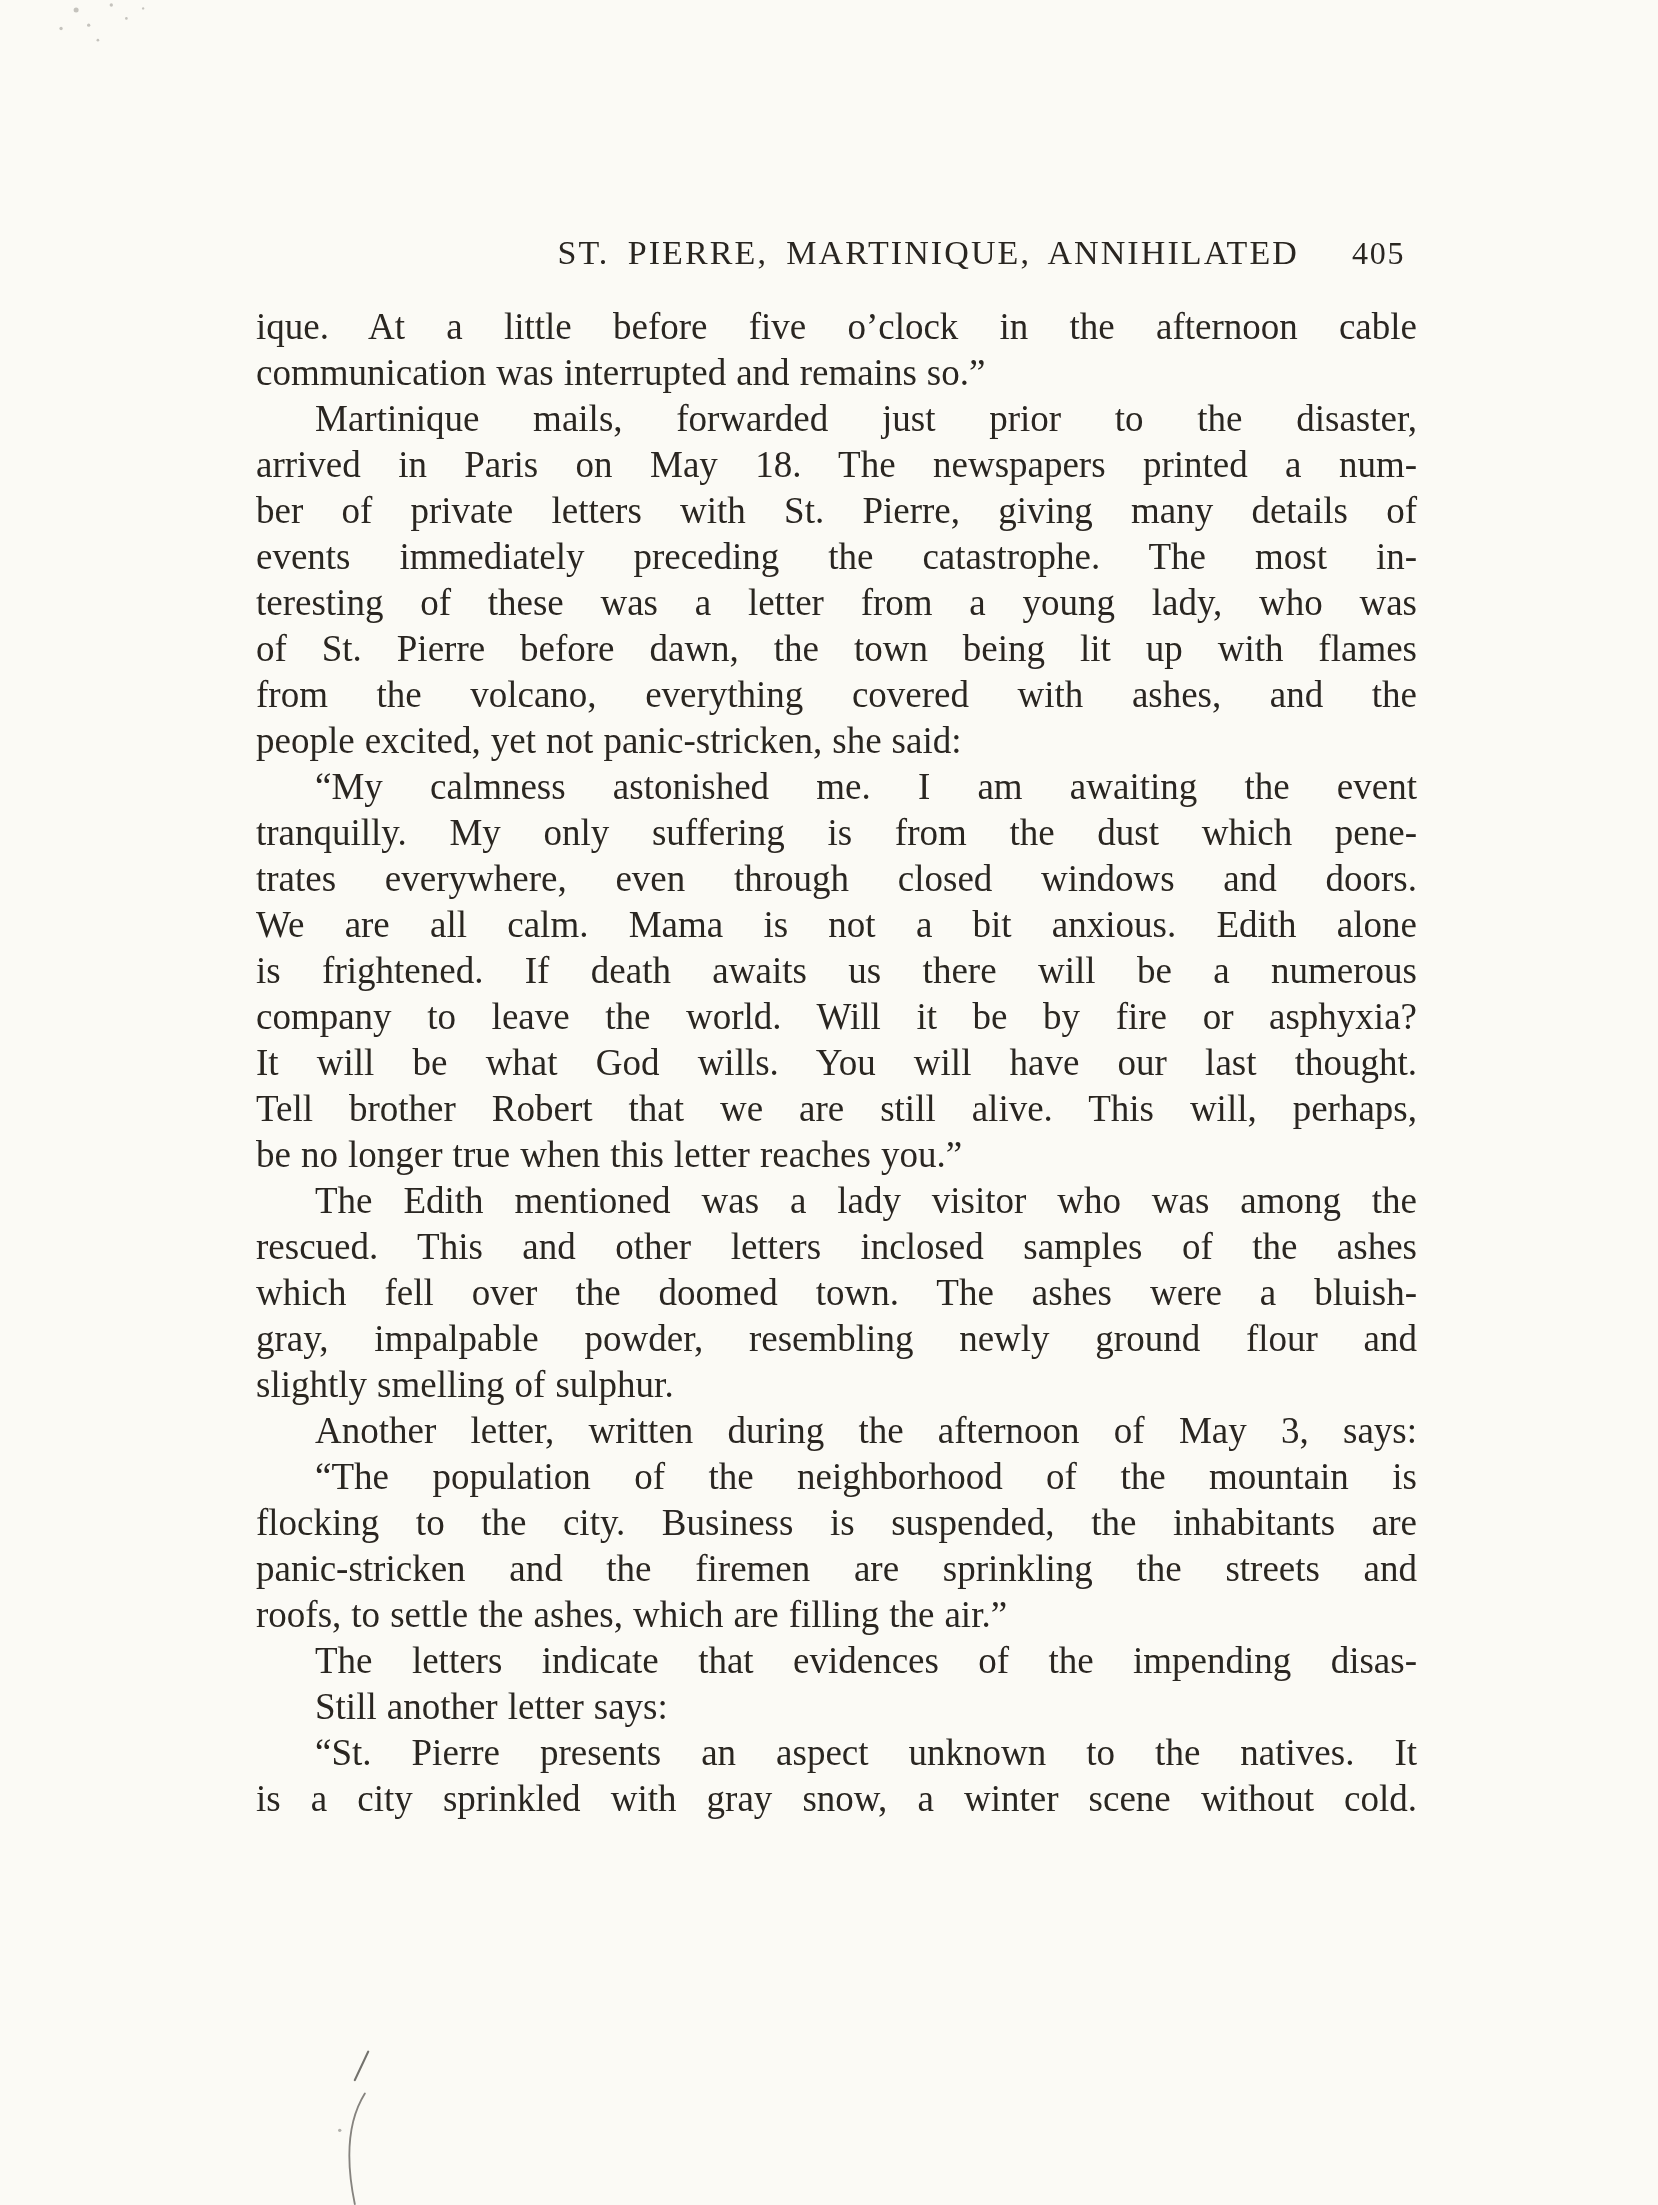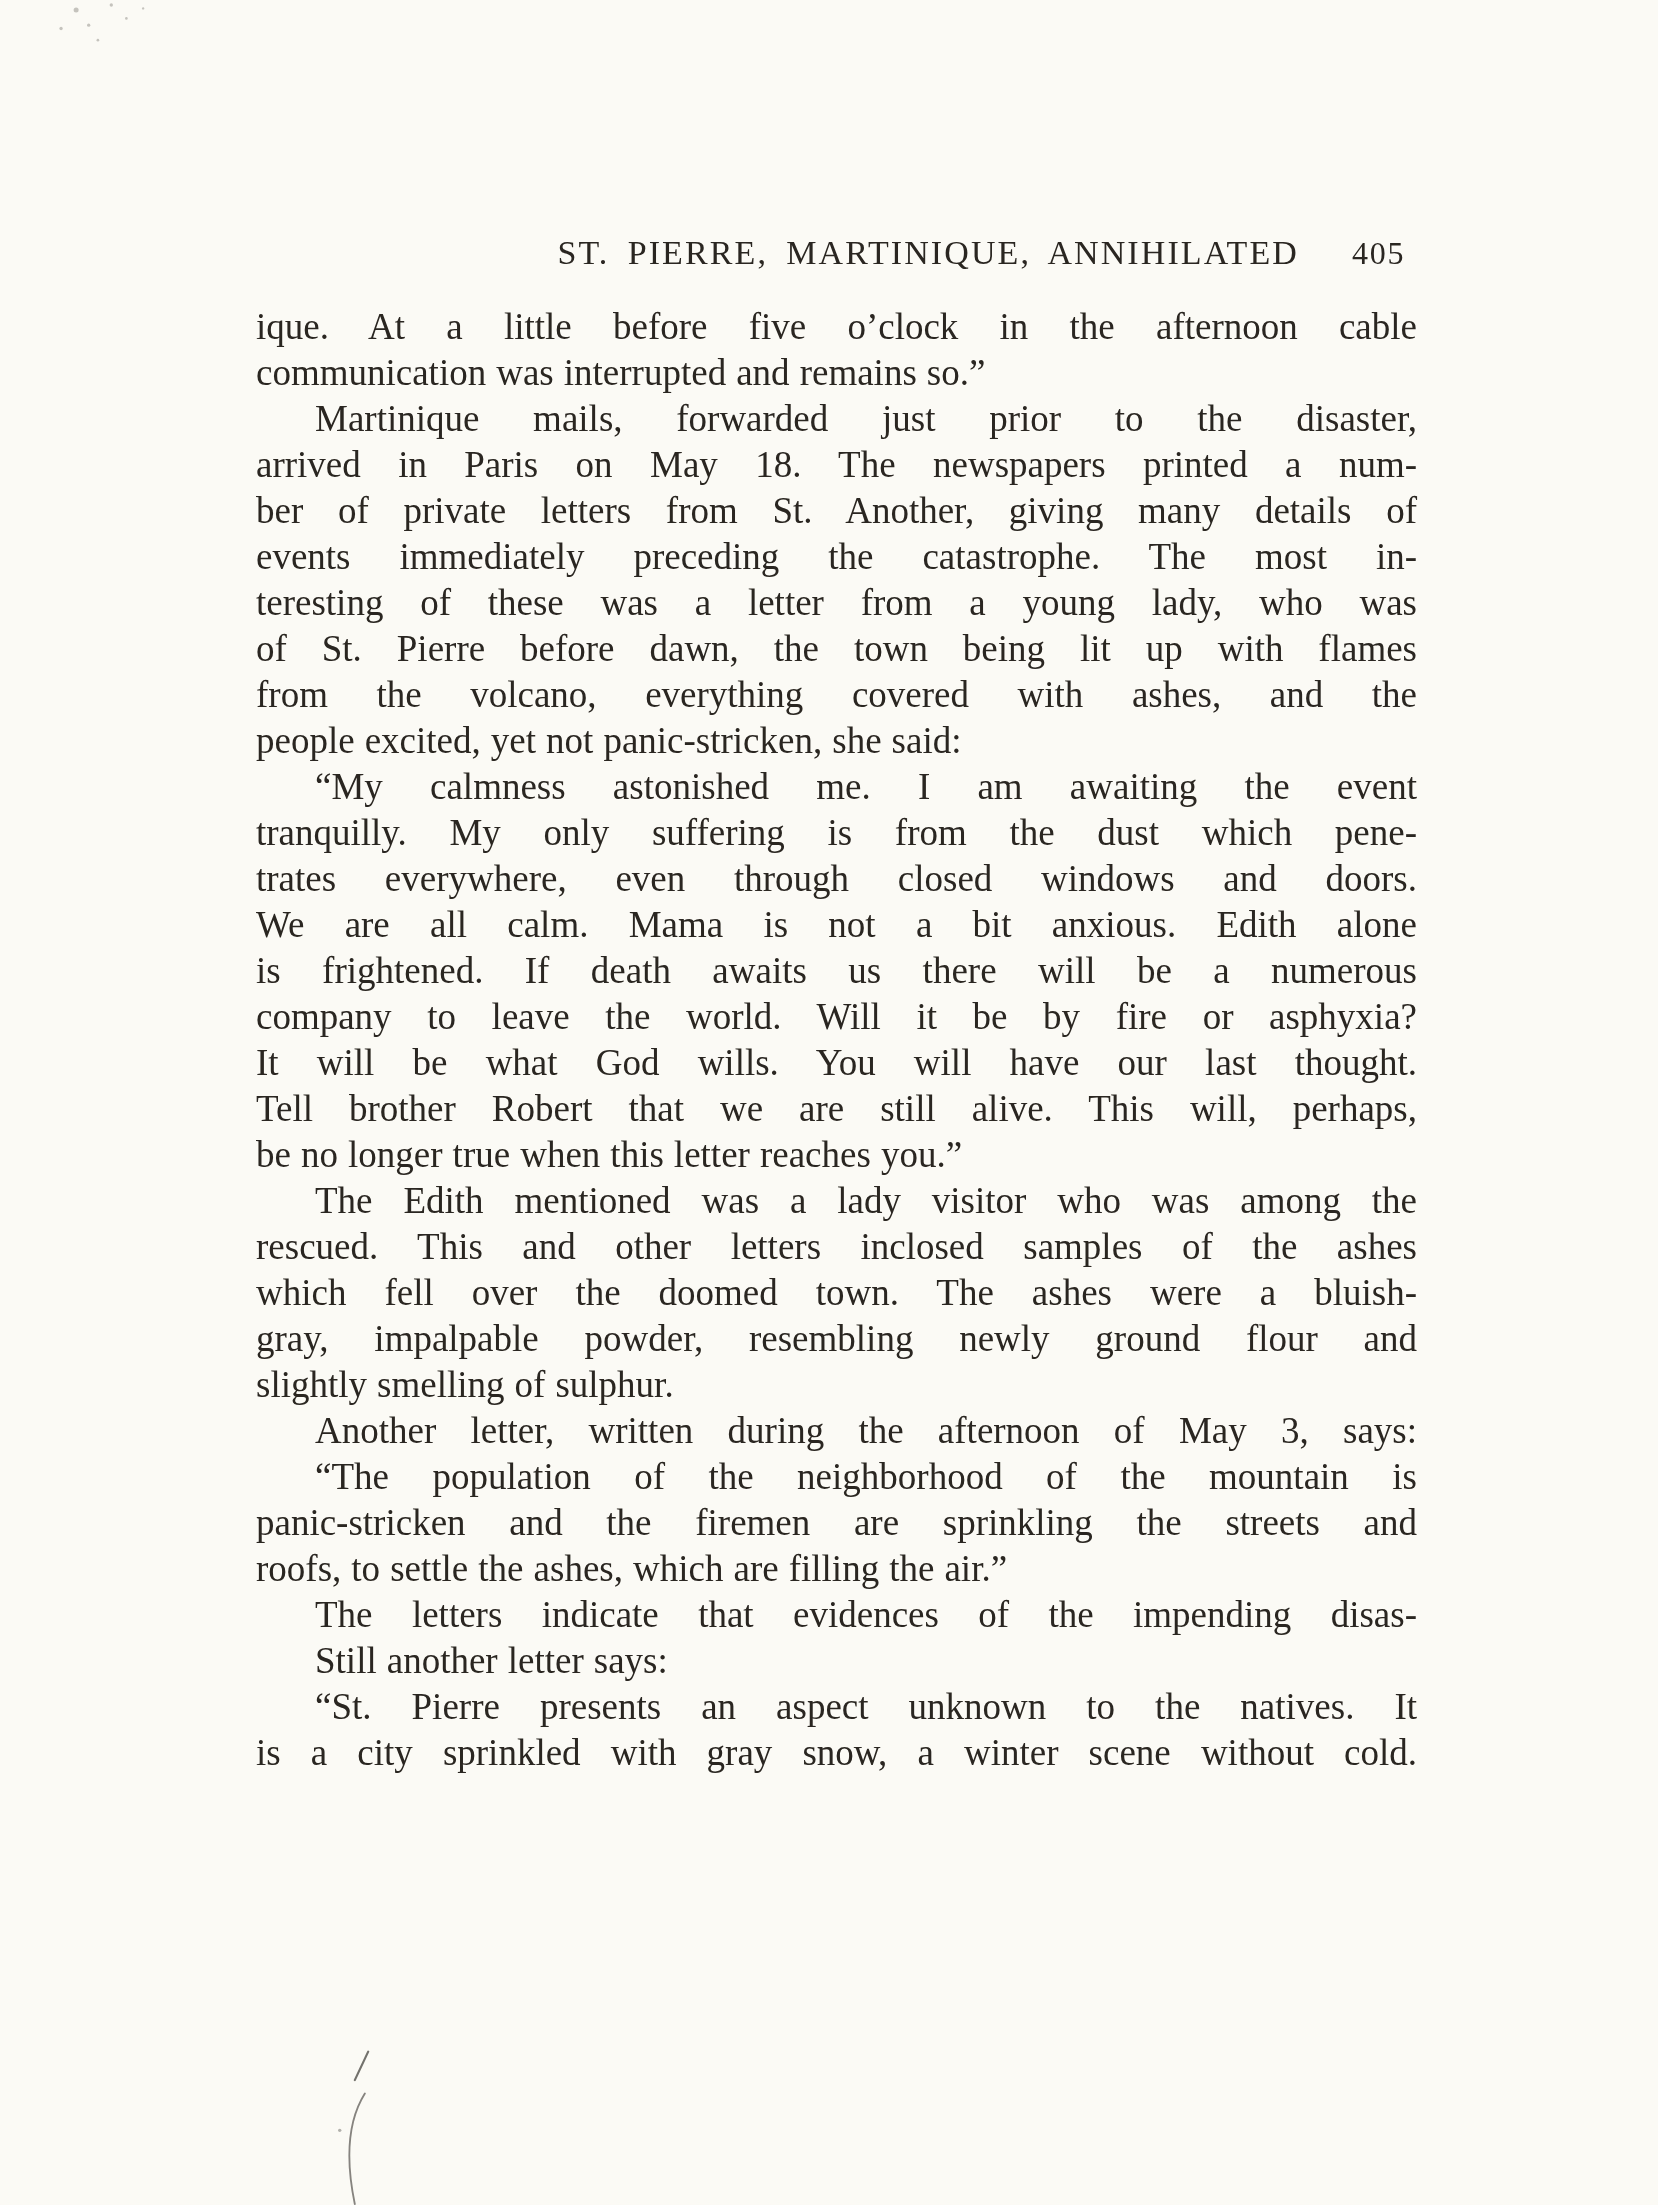--- a/index.html
+++ b/index.html
@@ -91,21 +91,21 @@
   </div>
 
   <div class="page-body">
       <div class="paragraph">
         <div class="line">ique.  At a little before five o’clock in the afternoon cable</div>
         <div class="line last-line">communication was interrupted and remains so.”</div>
       </div>
       <div class="paragraph">
         <div class="line first-indent">Martinique mails, forwarded just prior to the disaster,</div>
         <div class="line">arrived in Paris on May 18.  The newspapers printed a num-</div>
-        <div class="line">ber of private letters from St. Another, giving many details of</div>
+        <div class="line">ber of private letters with St. Pierre, giving many details of</div>
         <div class="line">events immediately preceding the catastrophe.  The most in-</div>
         <div class="line">teresting of these was a letter from a young lady, who was</div>
         <div class="line">of St. Pierre before dawn, the town being lit up with flames</div>
         <div class="line">from the volcano, everything covered with ashes, and the</div>
         <div class="line last-line">people excited, yet not panic-stricken, she said:</div>
       </div>
       <div class="paragraph">
         <div class="line first-indent">“My calmness astonished me.  I am awaiting the event</div>
         <div class="line">tranquilly.  My only suffering is from the dust which pene-</div>
         <div class="line">trates everywhere, even through closed windows and doors.</div>
@@ -121,20 +121,21 @@
         <div class="line">rescued.  This and other letters inclosed samples of the ashes</div>
         <div class="line">which fell over the doomed town.  The ashes were a bluish-</div>
         <div class="line">gray, impalpable powder, resembling newly ground flour and</div>
         <div class="line last-line">slightly smelling of sulphur.</div>
       </div>
       <div class="paragraph">
         <div class="line first-indent">Another letter, written during the afternoon of May 3, says:</div>
       </div>
       <div class="paragraph">
         <div class="line first-indent">“The population of the neighborhood of the mountain is</div>
+        <div class="line">flocking to the city.  Business is suspended, the inhabitants are</div>
         <div class="line">panic-stricken and the firemen are sprinkling the streets and</div>
         <div class="line last-line">roofs, to settle the ashes, which are filling the air.”</div>
       </div>
       <div class="paragraph">
         <div class="line first-indent">The letters indicate that evidences of the impending disas-</div>
       </div>
       <div class="paragraph">
         <div class="line last-line first-indent">Still another letter says:</div>
       </div>
       <div class="paragraph">

